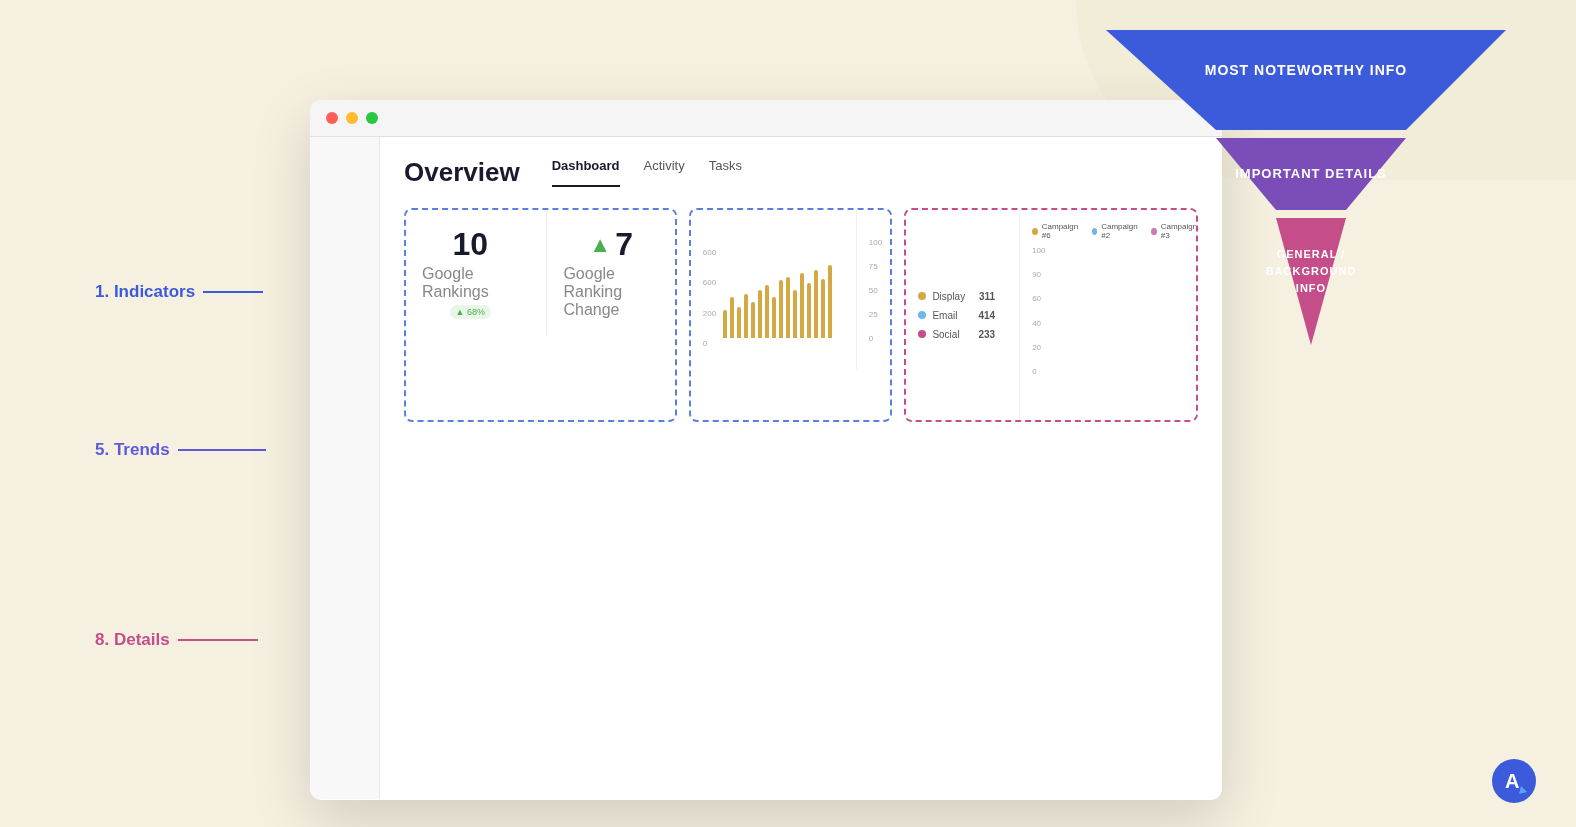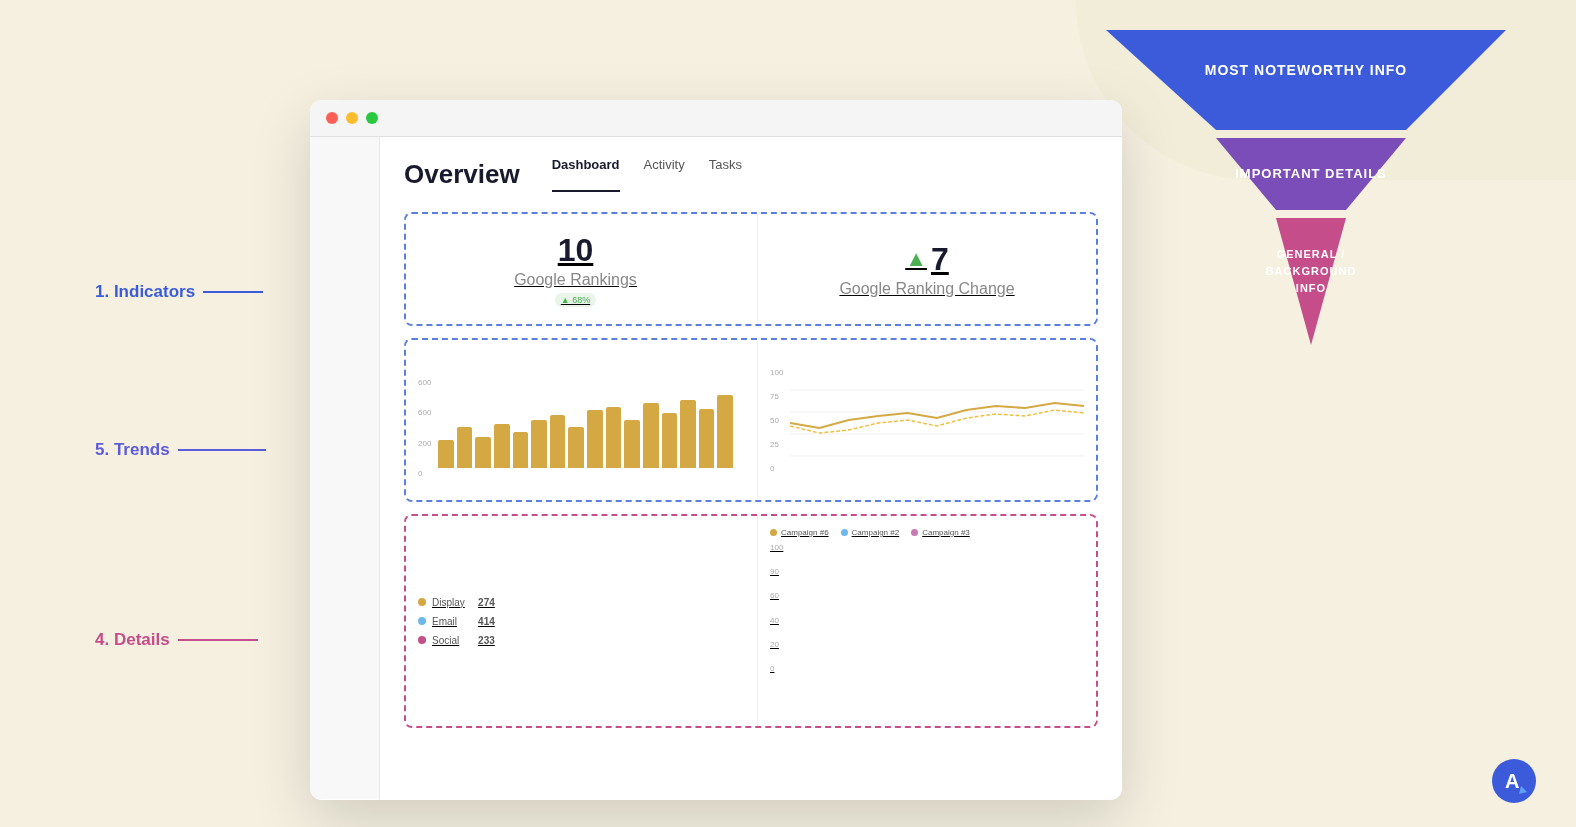--- a/index.html
+++ b/index.html
@@ -20,21 +20,21 @@
       background: #f0ead0;
       border-radius: 0 0 0 200px;
       opacity: 0.5;
     }
 
     
     .browser-window {
       position: absolute;
       left: 310px;
       top: 100px;
-      width: 812px;
+      width: 912px;
       height: 700px;
       background: #fff;
       border-radius: 12px;
       box-shadow: 0 20px 60px rgba(0,0,0,0.15);
       overflow: hidden;
     }
 
     .browser-titlebar {
       background: #f5f5f5;
       padding: 12px 16px;
@@ -86,35 +86,34 @@
 
     .nav-tabs {
       display: flex;
       gap: 24px;
     }
 
     .nav-tab {
       font-size: 13px;
       color: #555;
       cursor: pointer;
-      padding-bottom: 18px;
+      padding-bottom: 12px;
     }
 
     .nav-tab.active {
       color: #1a1a2e;
       font-weight: 600;
       border-bottom: 2px solid #1a1a2e;
     }
 
     
     .dashboard-grid {
       display: flex;
-      flex-direction: column;
+      flex-direction: row;
       gap: 12px;
-      text-decoration: underline;
     }
 
     .section-row {
       display: grid;
       grid-template-columns: 1fr 1fr;
       gap: 12px;
     }
 
     
     .indicators-section {
@@ -377,21 +376,21 @@
   <span class="annotation-label" style="color:#3b5bdb; font-size:17px; font-weight:700;">1. Indicators</span>
   <div style="width:60px; height:2px; background:#3b5bdb; margin-left:8px;"></div>
 </div>
 
 <div class="annotation" style="position:absolute; left:95px; top:440px; display:flex; align-items:center; gap:0;">
   <span class="annotation-label" style="color:#5b5bdb; font-size:17px; font-weight:700;">5. Trends</span>
   <div style="width:88px; height:2px; background:#5b5bdb; margin-left:8px;"></div>
 </div>
 
 <div class="annotation" style="position:absolute; left:95px; top:630px; display:flex; align-items:center; gap:0;">
-  <span class="annotation-label" style="color:#c44d8a; font-size:17px; font-weight:700;">4. Details</span>
+  <span class="annotation-label" style="color:#c44d8a; font-size:17px; font-weight:700;">8. Details</span>
   <div style="width:80px; height:2px; background:#c44d8a; margin-left:8px;"></div>
 </div>
 
 <div class="browser-window">
 
   <div class="browser-titlebar">
     <span class="traffic-light tl-red"></span>
     <span class="traffic-light tl-yellow"></span>
     <span class="traffic-light tl-green"></span>
   </div>
@@ -492,21 +491,21 @@
         <div class="details-section">
           <div class="section-row" style="height:210px;">
 
             <div class="donut-card">
 
 
               <div class="donut-legend">
                 <div class="legend-item">
                   <div class="legend-dot" style="background:#d4a843;"></div>
                   <span>Display</span>
-                  <span class="legend-value">274</span>
+                  <span class="legend-value">311</span>
                 </div>
                 <div class="legend-item">
                   <div class="legend-dot" style="background:#6db8e8;"></div>
                   <span>Email</span>
                   <span class="legend-value">414</span>
                 </div>
                 <div class="legend-item">
                   <div class="legend-dot" style="background:#c44d8a;"></div>
                   <span>Social</span>
                   <span class="legend-value">233</span>

